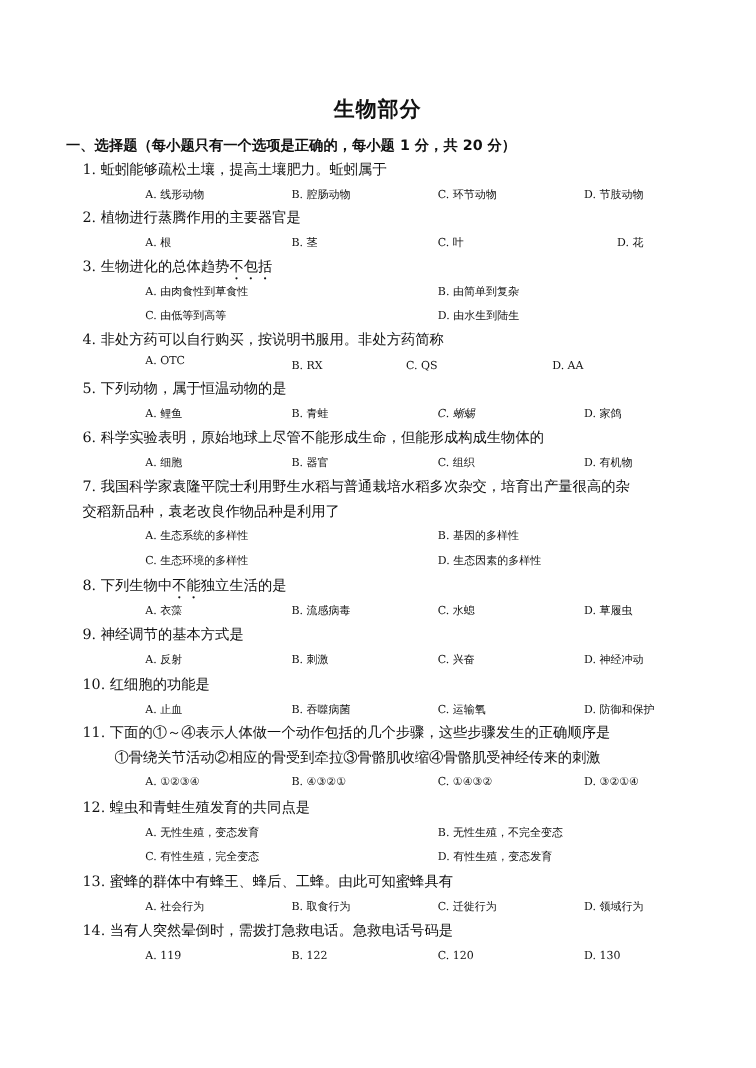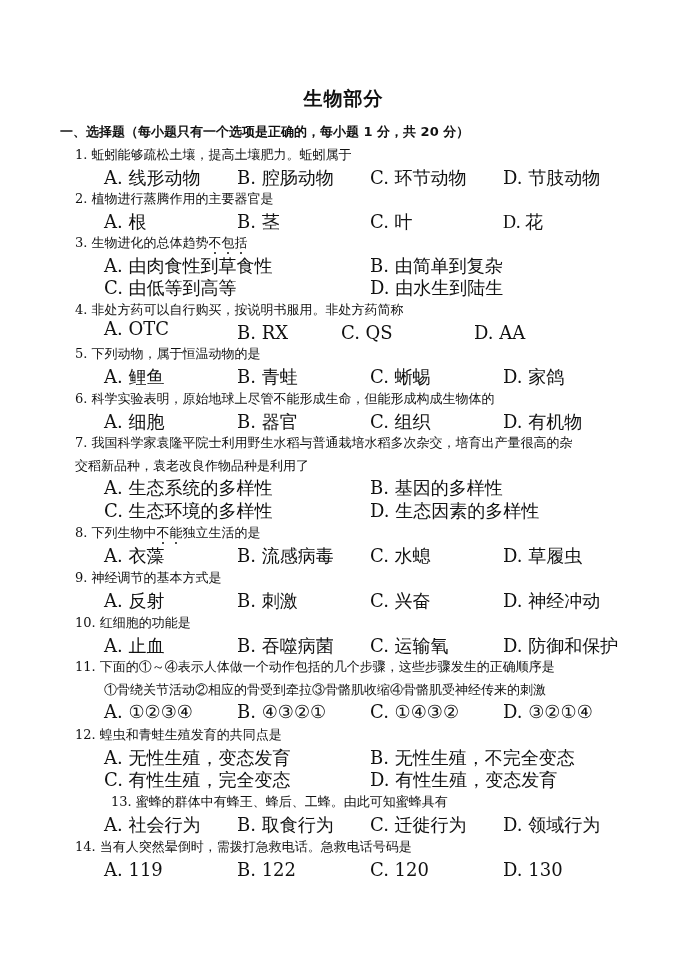--- a/index.html
+++ b/index.html
@@ -6,55 +6,55 @@
   body { width:687px; height:971px; position:relative; overflow:hidden;
          font-family:"DejaVu Serif","Liberation Serif",serif; color:#111; }
   .title { position:absolute; left:0; width:687px; top:86px; text-align:center;
            font-family:"DejaVu Sans","Liberation Sans",sans-serif; font-size:19px; font-weight:bold; letter-spacing:1px; }
   .section { position:absolute; left:60px; top:123px; font-size:13px;
              font-family:"DejaVu Sans","Liberation Sans",sans-serif; font-weight:bold; white-space:nowrap; }
   .line { position:absolute; font-size:13px; white-space:nowrap; line-height:18px; }
   .q { left:75px; }
   .qcont { left:75px; }
   .qindent { left:104px; }
-  .opt { position:absolute; font-size:18px; white-space:nowrap; line-height:18px; }
+  .opt { position:absolute; font-size:10px; white-space:nowrap; line-height:18px;margin-left:28px; }
   .em { position:relative; }
   .em::after { content:""; position:absolute; left:50%; bottom:-4px; width:2px; height:2px;
                margin-left:-1px; background:#111; border-radius:1px; }
 </style>
 </head>
 <body>
 
 <div class="title">生物部分</div>
 <div class="section">一、选择题（每小题只有一个选项是正确的，每小题 1 分，共 20 分）</div>
 <div id="qs">
     <div class="line q" style="top: 146px;"><span>1. </span><span>蚯蚓能够疏松土壤，提高土壤肥力。蚯蚓属于</span></div>
     <div class="opt" style="left: 104px; top: 168.5px;">A. 线形动物</div>
     <div class="opt" style="left: 237px; top: 168.5px;">B. 腔肠动物</div>
     <div class="opt" style="left: 370px; top: 168.5px;">C. 环节动物</div>
     <div class="opt" style="left: 503px; top: 168.5px;">D. 节肢动物</div>
     <div class="line q" style="top: 190px;"><span>2. </span><span>植物进行蒸腾作用的主要器官是</span></div>
     <div class="opt" style="left: 104px; top: 212.5px;">A. 根</div>
     <div class="opt" style="left: 237px; top: 212.5px;">B. 茎</div>
     <div class="opt" style="left: 370px; top: 212.5px;">C. 叶</div>
-    <div class="opt" style="left: 503px; top: 212.5px; font-family: Liberation Serif, serif;">D. 花</div>
+    <div class="opt" style="left: 533px; top: 212.5px;">D. 花</div>
     <div class="line q" style="top: 234px;"><span>3. </span><span>生物进化的总体趋势</span><span class="em">不</span><span class="em">包</span><span class="em">括</span><span></span></div>
     <div class="opt" style="left: 104px; top: 256.5px;">A. 由肉食性到草食性</div>
     <div class="opt" style="left: 370px; top: 256.5px;">B. 由简单到复杂</div>
     <div class="opt" style="left: 104px; top: 279px;">C. 由低等到高等</div>
     <div class="opt" style="left: 370px; top: 279px;">D. 由水生到陆生</div>
     <div class="line q" style="top: 301px;"><span>4. </span><span>非处方药可以自行购买，按说明书服用。非处方药简称</span></div>
     <div class="opt" style="left: 104px; top: 320px;">A. OTC</div>
     <div class="opt" style="left: 237px; top: 323.5px;">B. RX</div>
     <div class="opt" style="left: 341px; top: 323.5px;">C. QS</div>
     <div class="opt" style="left: 474px; top: 323.5px;">D. AA</div>
     <div class="line q" style="top: 345px;"><span>5. </span><span>下列动物，属于恒温动物的是</span></div>
     <div class="opt" style="left: 104px; top: 367.5px;">A. 鲤鱼</div>
     <div class="opt" style="left: 237px; top: 367.5px;">B. 青蛙</div>
-    <div class="opt" style="left: 370px; top: 367.5px;">C. 蜥蜴</div>
+    <div class="opt" style="left: 370px; top: 367.5px; font-style: italic;">C. 蜥蜴</div>
     <div class="opt" style="left: 503px; top: 367.5px;">D. 家鸽</div>
     <div class="line q" style="top: 390px;"><span>6. </span><span>科学实验表明，原始地球上尽管不能形成生命，但能形成构成生物体的</span></div>
     <div class="opt" style="left: 104px; top: 412.5px;">A. 细胞</div>
     <div class="opt" style="left: 237px; top: 412.5px;">B. 器官</div>
     <div class="opt" style="left: 370px; top: 412.5px;">C. 组织</div>
     <div class="opt" style="left: 503px; top: 412.5px;">D. 有机物</div>
     <div class="line q" style="top: 434px;"><span>7. </span><span>我国科学家袁隆平院士利用野生水稻与普通栽培水稻多次杂交，培育出产量很高的杂</span></div>
     <div class="line qcont" style="top: 456.5px;">交稻新品种，袁老改良作物品种是利用了</div>
     <div class="opt" style="left: 104px; top: 479px;">A. 生态系统的多样性</div>
     <div class="opt" style="left: 370px; top: 479px;">B. 基因的多样性</div>
@@ -79,21 +79,21 @@
     <div class="line qindent" style="top: 680.5px;">①骨绕关节活动②相应的骨受到牵拉③骨骼肌收缩④骨骼肌受神经传来的刺激</div>
     <div class="opt" style="left: 104px; top: 703px;">A. ①②③④</div>
     <div class="opt" style="left: 237px; top: 703px;">B. ④③②①</div>
     <div class="opt" style="left: 370px; top: 703px;">C. ①④③②</div>
     <div class="opt" style="left: 503px; top: 703px;">D. ③②①④</div>
     <div class="line q" style="top: 726px;"><span>12. </span><span>蝗虫和青蛙生殖发育的共同点是</span></div>
     <div class="opt" style="left: 104px; top: 748.5px;">A. 无性生殖，变态发育</div>
     <div class="opt" style="left: 370px; top: 748.5px;">B. 无性生殖，不完全变态</div>
     <div class="opt" style="left: 104px; top: 771px;">C. 有性生殖，完全变态</div>
     <div class="opt" style="left: 370px; top: 771px;">D. 有性生殖，变态发育</div>
-    <div class="line q" style="top: 793px; margin-left: 36px;"><span>13. </span><span>蜜蜂的群体中有蜂王、蜂后、工蜂。由此可知蜜蜂具有</span></div>
+    <div class="line q" style="top: 793px;"><span>13. </span><span>蜜蜂的群体中有蜂王、蜂后、工蜂。由此可知蜜蜂具有</span></div>
     <div class="opt" style="left: 104px; top: 815.5px;">A. 社会行为</div>
     <div class="opt" style="left: 237px; top: 815.5px;">B. 取食行为</div>
     <div class="opt" style="left: 370px; top: 815.5px;">C. 迁徙行为</div>
     <div class="opt" style="left: 503px; top: 815.5px;">D. 领域行为</div>
     <div class="line q" style="top: 838px;"><span>14. </span><span>当有人突然晕倒时，需拨打急救电话。急救电话号码是</span></div>
     <div class="opt" style="left: 104px; top: 860.5px;">A. 119</div>
     <div class="opt" style="left: 237px; top: 860.5px;">B. 122</div>
     <div class="opt" style="left: 370px; top: 860.5px;">C. 120</div>
     <div class="opt" style="left: 503px; top: 860.5px;">D. 130</div>
   </div>

